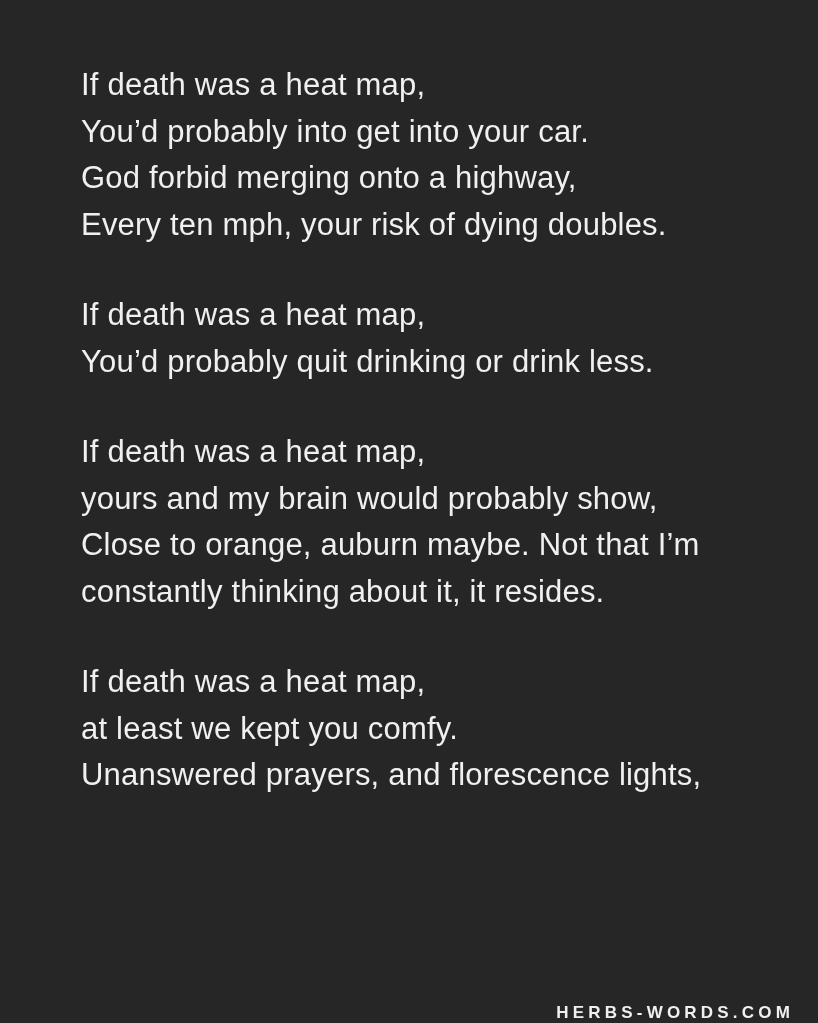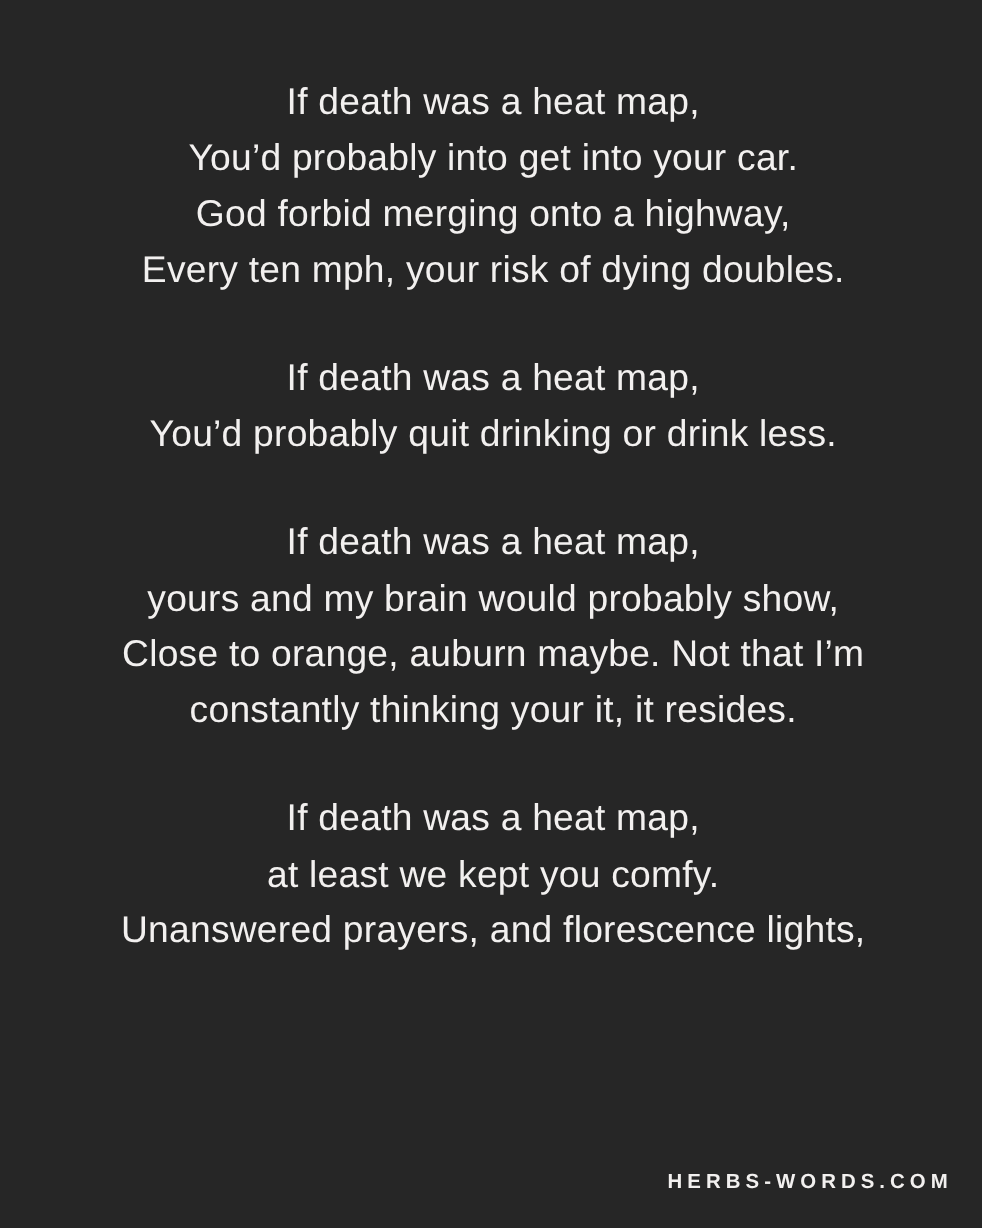--- a/index.html
+++ b/index.html
@@ -11,21 +11,20 @@
     height: 1023px;
     background: #262626;
     font-family: "Liberation Sans", sans-serif;
     overflow: hidden;
   }
   .page {
     position: relative;
     width: 818px;
     height: 1023px;
     box-sizing: border-box;
-    text-align: center;
   }
   .poem {
     position: absolute;
     left: 81px;
     top: 62px;
     width: 660px;
   }
   .stanza {
     margin: 0 0 44px 0;
   }
@@ -36,21 +35,21 @@
     color: #f2f0ef;
     font-size: 31px;
     line-height: 46.5px;
     font-weight: 300;
     letter-spacing: 0.2px;
     white-space: pre;
   }
   .footer {
     position: absolute;
     right: 24px;
-    bottom: 28px;
+    bottom: 0;
     color: #f2f0ef;
     font-size: 17px;
     font-weight: 700;
     letter-spacing: 4.2px;
   }
 </style>
 </head>
 <body>
 
 <div class="page">
@@ -66,21 +65,21 @@
 
     <div class="stanza">
       <div class="line">If death was a heat map,</div>
       <div class="line">You’d probably quit drinking or drink less.</div>
     </div>
 
     <div class="stanza">
       <div class="line">If death was a heat map,</div>
       <div class="line">yours and my brain would probably show,</div>
       <div class="line">Close to orange, auburn maybe. Not that I’m</div>
-      <div class="line">constantly thinking your it, it resides.</div>
+      <div class="line">constantly thinking about it, it resides.</div>
     </div>
 
     <div class="stanza">
       <div class="line">If death was a heat map,</div>
       <div class="line">at least we kept you comfy.</div>
       <div class="line">Unanswered prayers, and florescence lights,</div>
     </div>
 
   </div>
 

